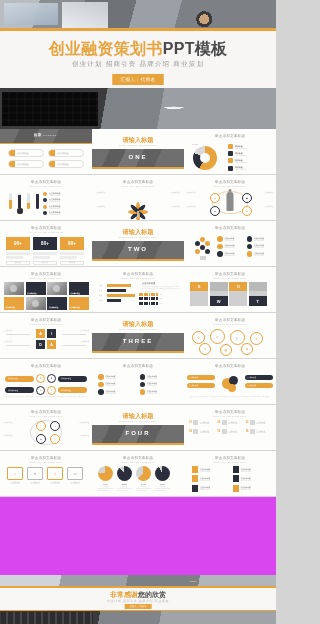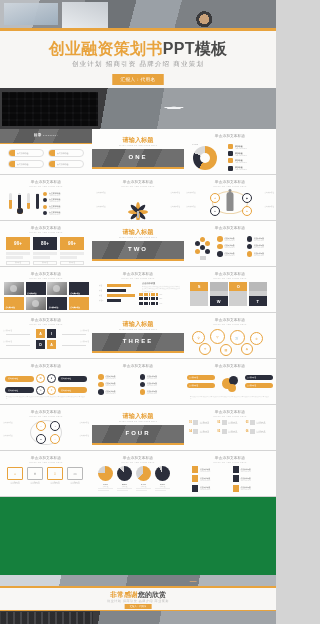--- a/index.html
+++ b/index.html
@@ -1,17 +1,17 @@
 <!DOCTYPE html>
 <html><head>
 <meta charset="utf-8">
 <style>
   html,body{margin:0;padding:0;background:#d4d4d4;}
   body{width:276px;height:624px;overflow:hidden;font-family:"Liberation Sans","DejaVu Sans",sans-serif;}
-  .page{position:relative;width:276px;height:624px;background:#15803d;}
+  .page{position:relative;width:276px;height:624px;background:#d946ef;}
 
   
   .cover{position:relative;width:276px;height:129px;overflow:hidden;background:#8d8f93;}
   .cover .photo-top{position:absolute;left:0;top:0;width:276px;height:31px;
     background:
       radial-gradient(circle at 74% 62%, #caa27a 0 5px, #3a3a3c 5px 8px, transparent 8px),
       linear-gradient(105deg,#b9bcc0 0 14%,#8a8d91 14% 30%,#6f7377 30% 48%,#9aa0a6 48% 64%,#7d8185 64% 100%),
       #86898d;}
   .cover .photo-top:before{content:"";position:absolute;left:4px;top:3px;width:54px;height:22px;
     background:linear-gradient(160deg,#cfd6dd,#9fb0c0);opacity:.95;}

